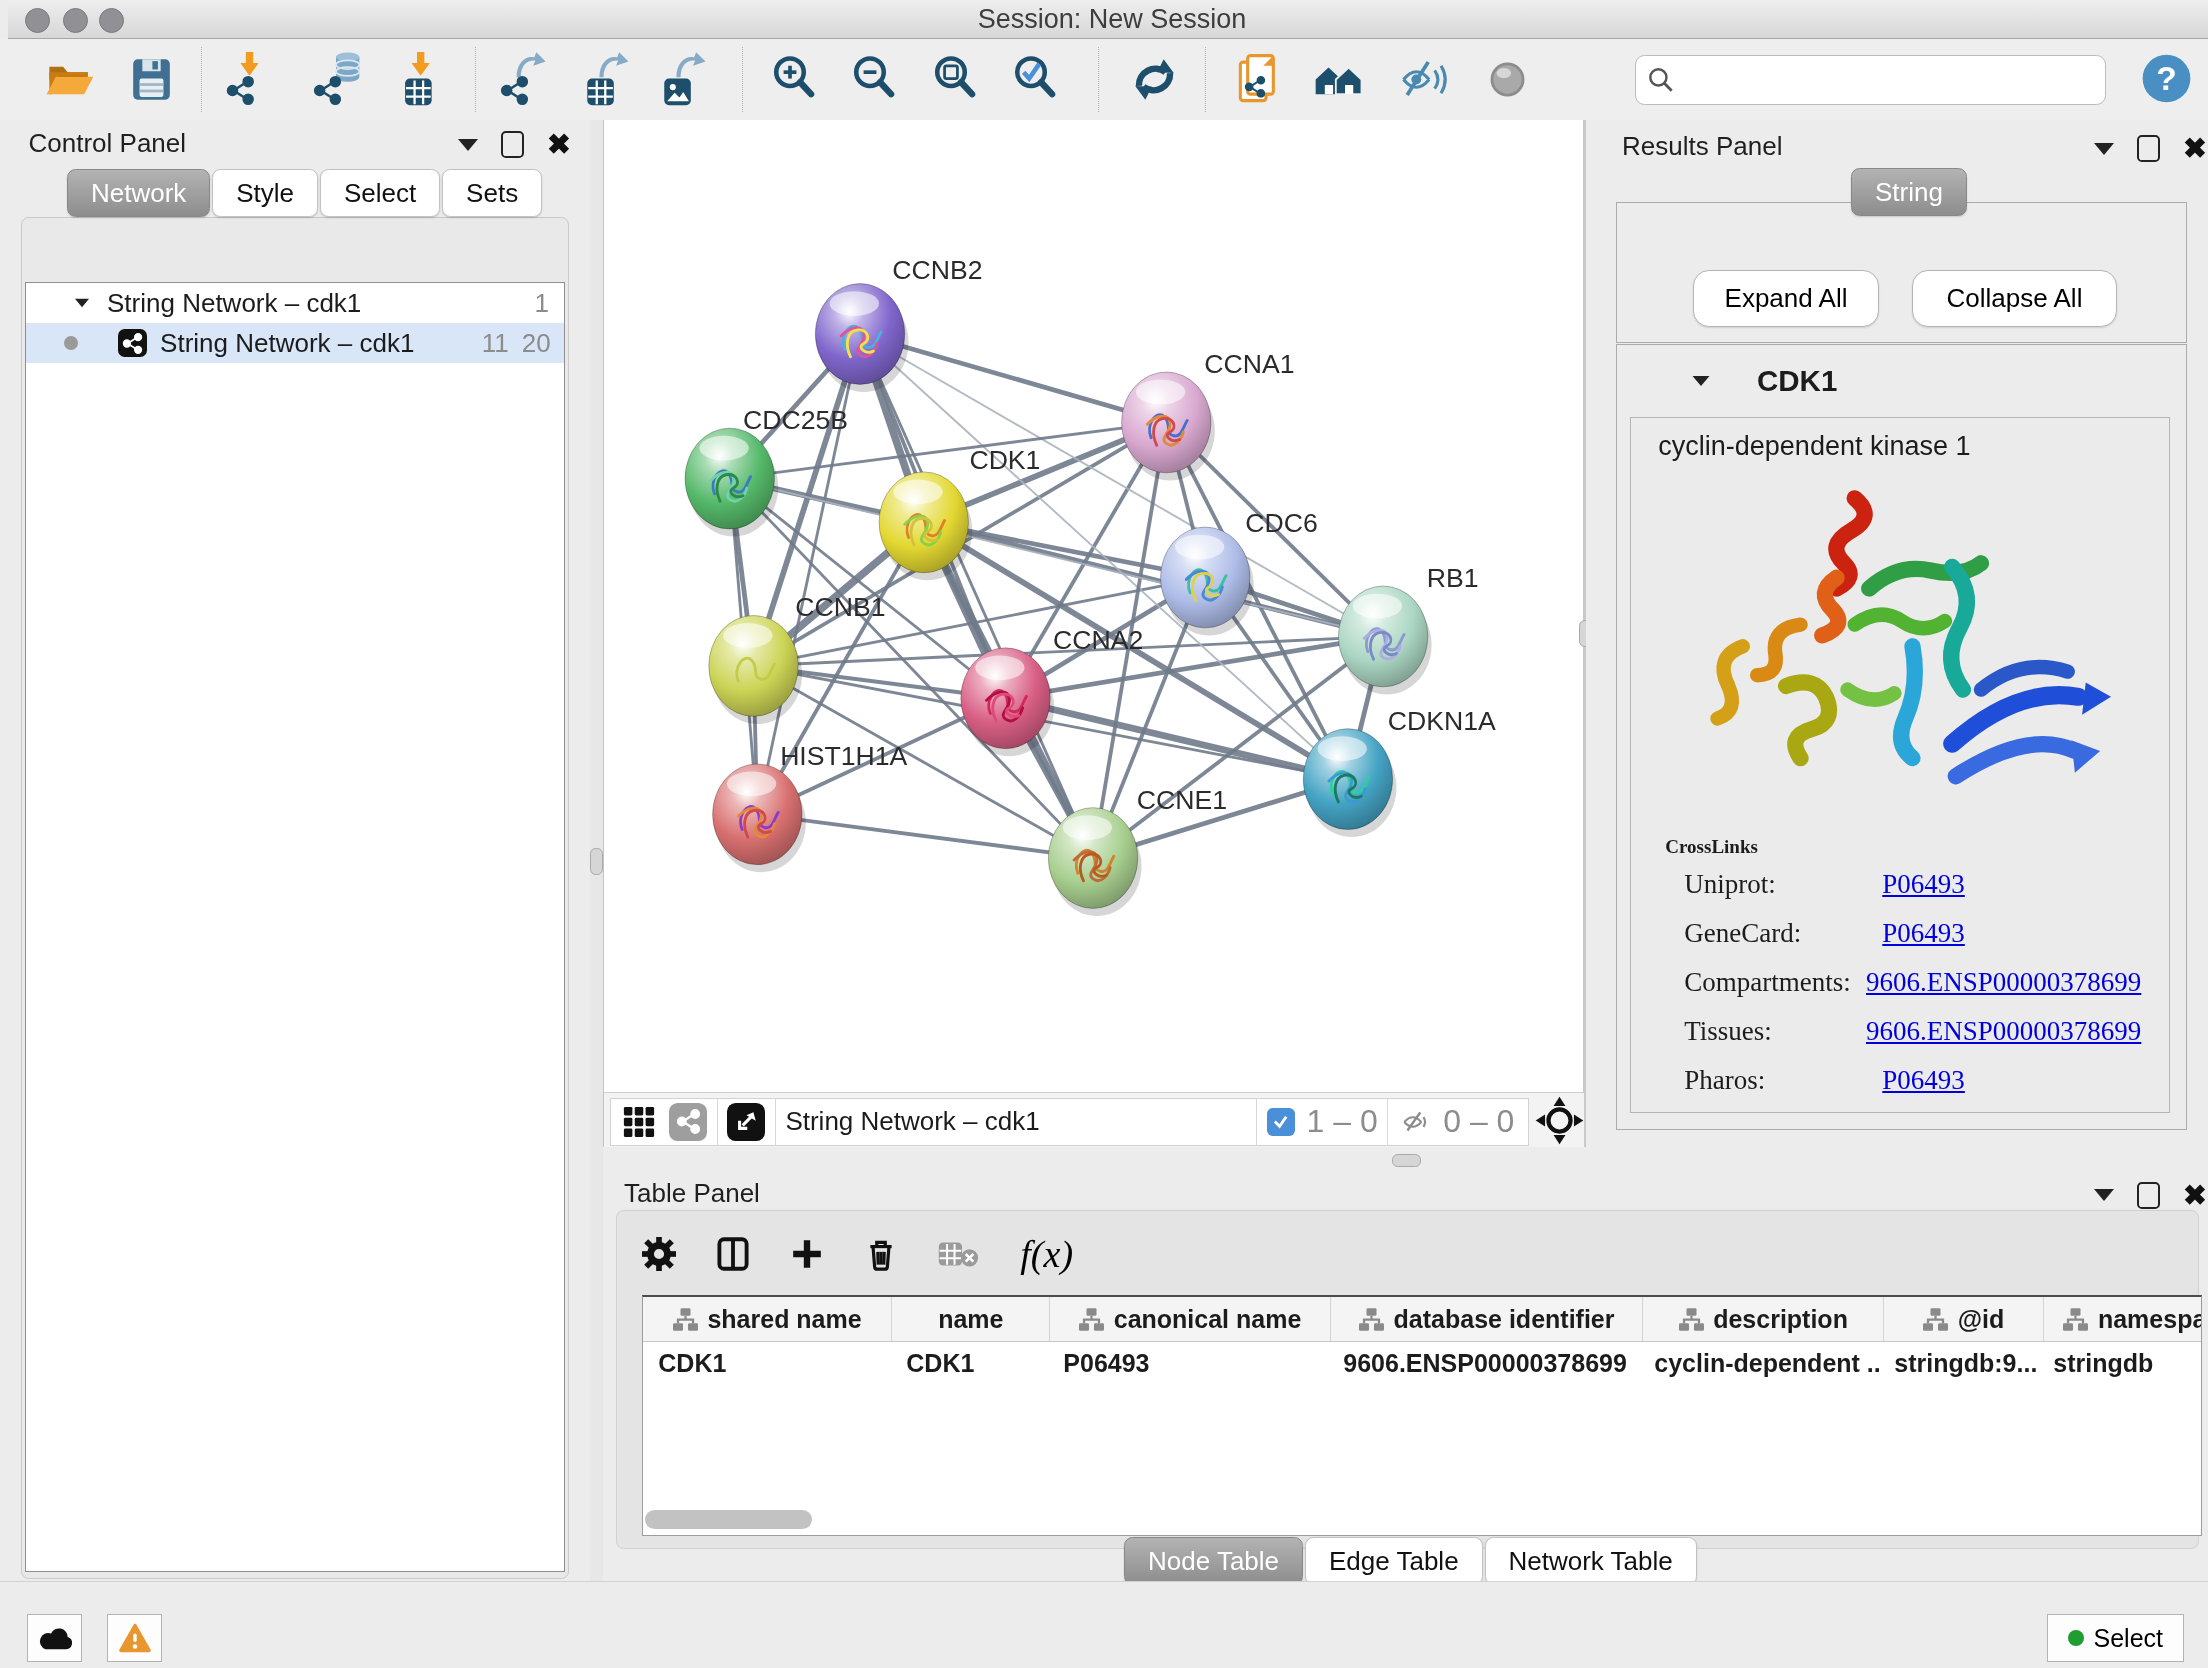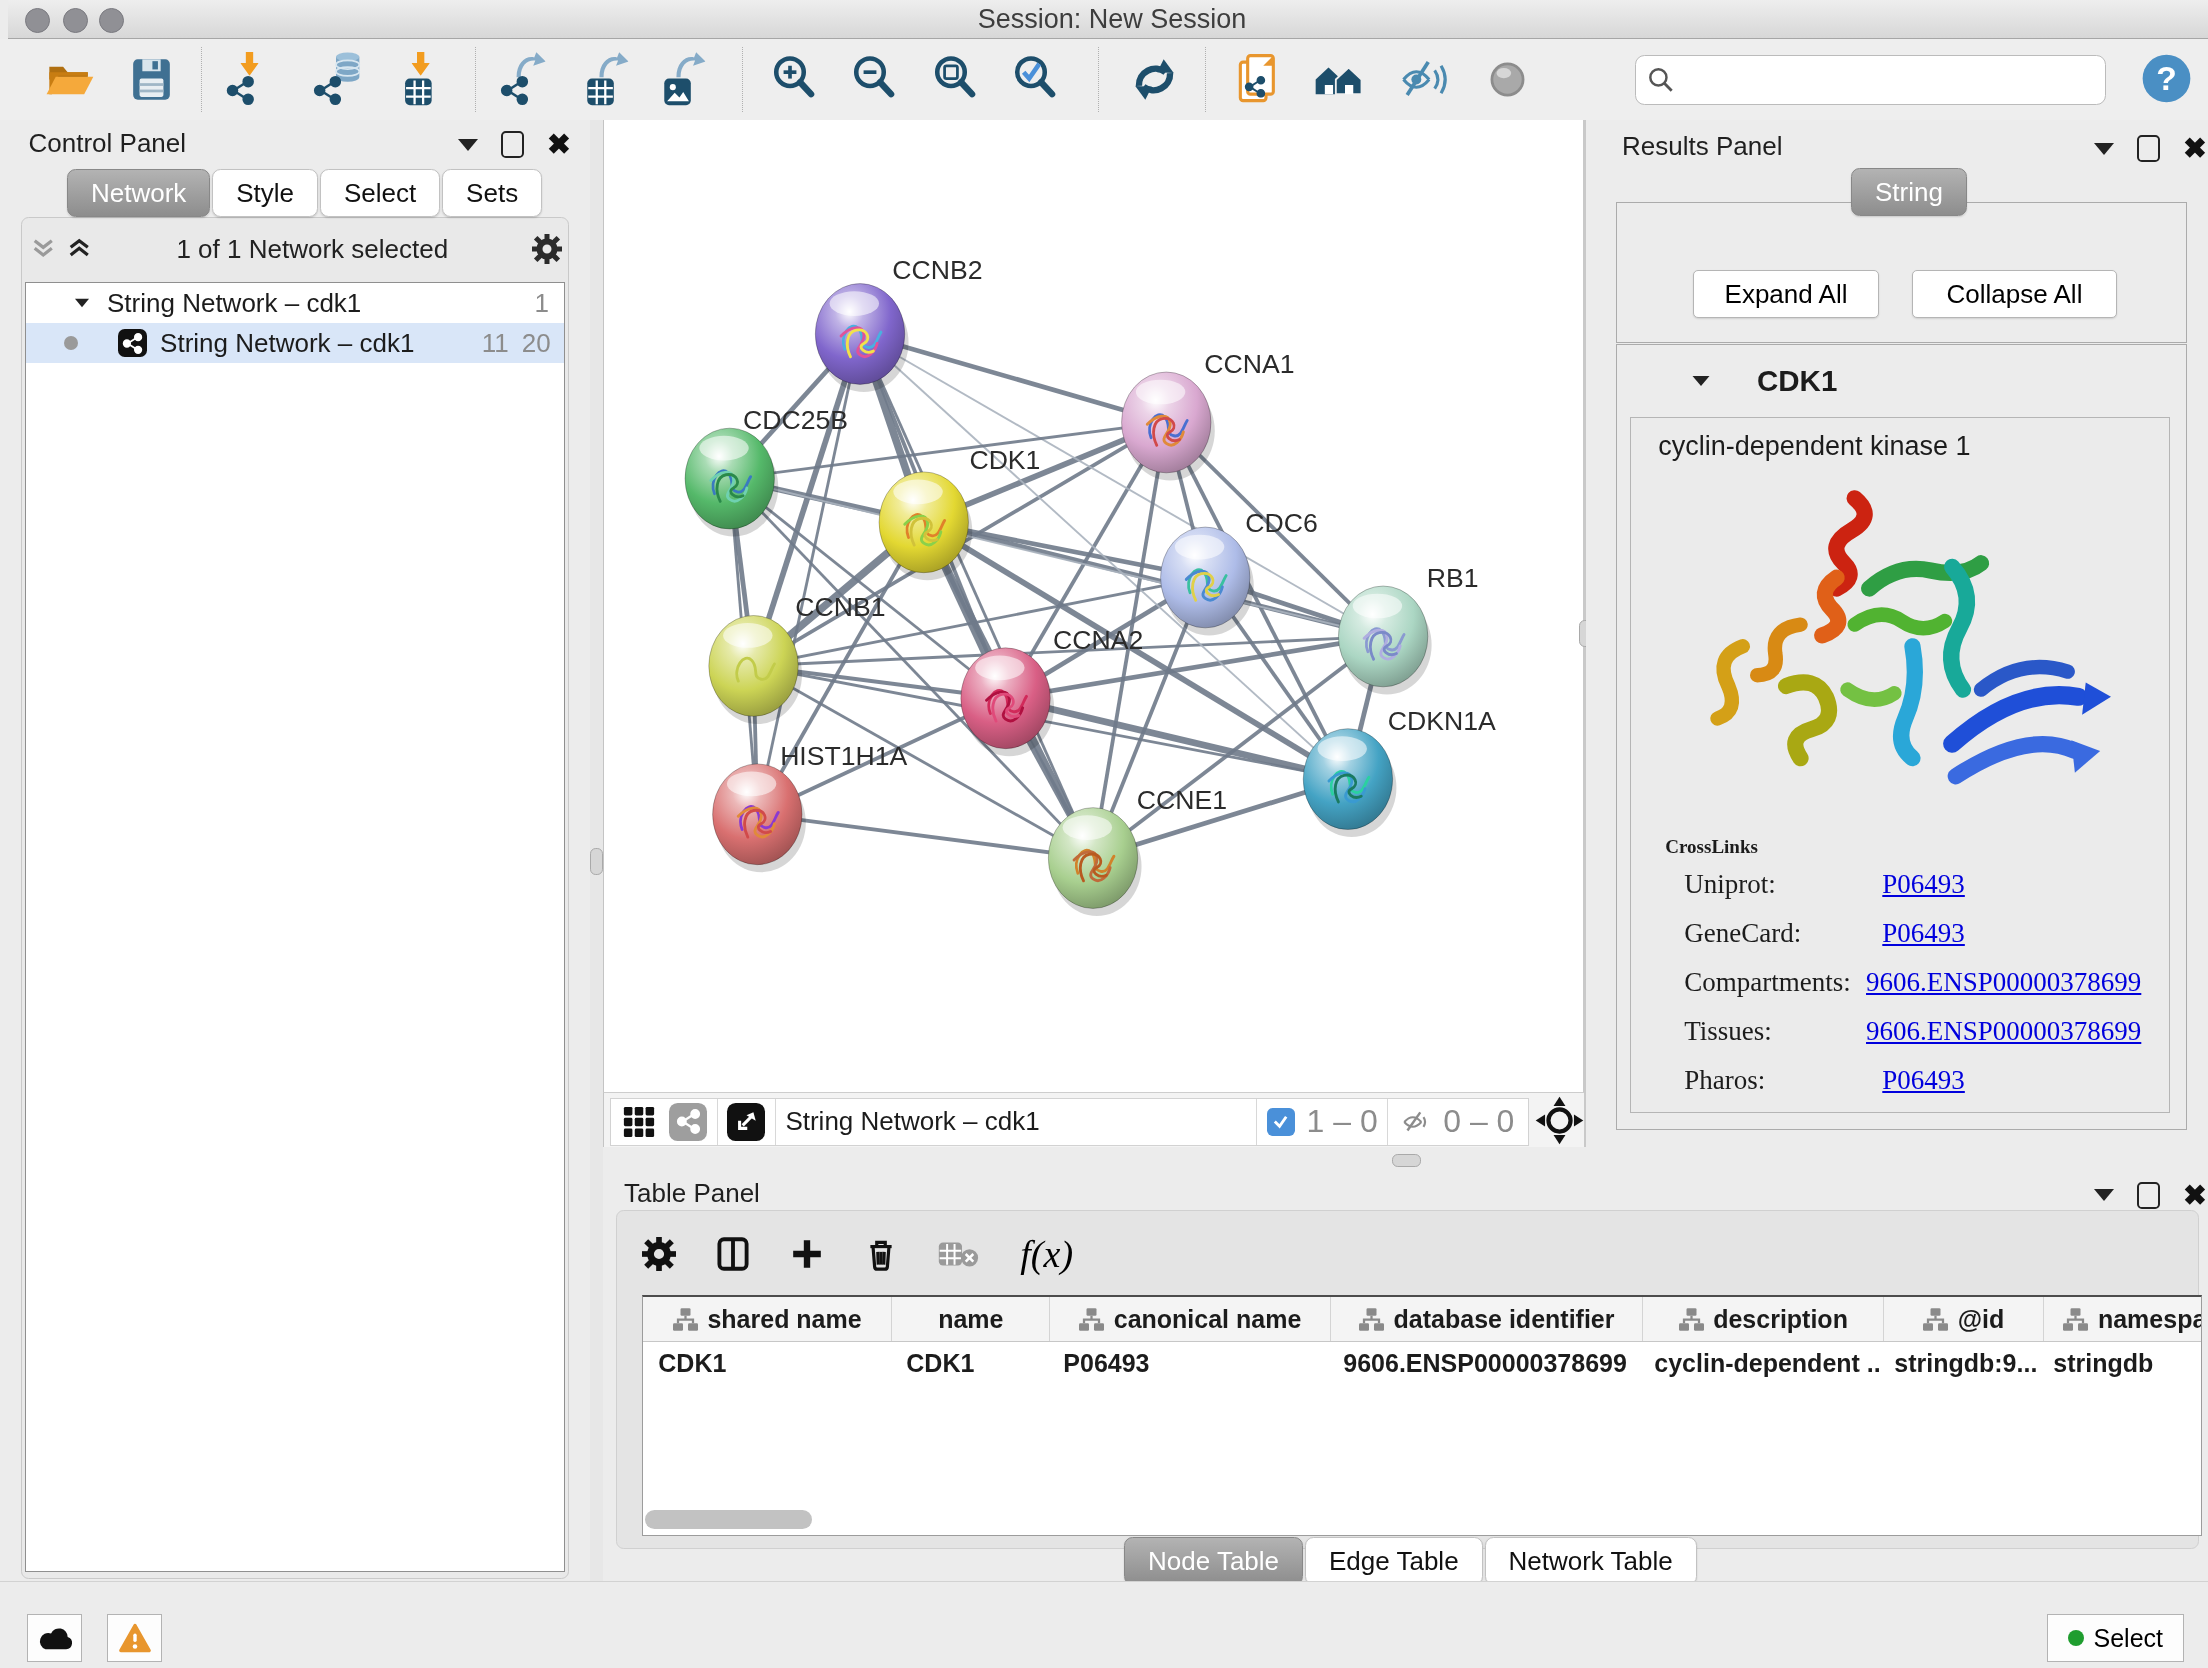--- a/index.html
+++ b/index.html
@@ -60,21 +60,21 @@
   
   #vdiv-left{left:590px;top:120px;width:13.3px;height:1461px;background:#e7e7e7;}
   #vdiv-right{left:1583px;top:120px;width:3.8px;height:1027px;background:#c9c9c9;}
   .pill-v{position:absolute;width:11.4px;height:25px;border-radius:5.7px;background:#d6d6d6;border:1px solid #a9a9a9;}
   .pill-h{position:absolute;width:27px;height:11.4px;border-radius:5.7px;background:#d6d6d6;border:1px solid #a9a9a9;}
   #hsplit{left:603px;top:1147px;width:1605px;height:25px;background:#ececec;}
   
   #rpanel{left:1586px;top:120px;width:622px;height:1027px;background:#ececec;}
   #rtab{position:absolute;left:265px;top:48px;z-index:3;}
   #rbox1{position:absolute;left:30px;top:82px;width:569px;height:139px;border:1.9px solid #ababab;background:#ececec;}
-  .rbtn{position:absolute;top:67px;height:48px;background:#fff;border:1px solid #b5b5b5;border-radius:5px;
+  .rbtn{position:absolute;top:67px;height:57px;background:#fff;border:1px solid #b5b5b5;border-radius:16px;
     font-size:26px;font-family:"Liberation Sans",sans-serif;box-shadow:0 1px 1.9px rgba(0,0,0,.12);}
   #rbox2{position:absolute;left:30px;top:224px;width:569px;height:784px;border:1.9px solid #ababab;background:#ececec;}
   #rbox2 .hdr{position:absolute;left:0;top:0;width:100%;height:72px;display:flex;align-items:center;}
   #rbox2 .gene{font-size:29.5px;font-weight:bold;}
   #rinner{position:absolute;left:13.3px;top:72px;width:538px;height:694px;border:1.9px solid #b5b5b5;background:#ebebeb;overflow:hidden;}
   #rdesc{position:absolute;left:27px;top:13.3px;font-size:27px;}
   #protein{position:absolute;left:48px;top:55px;}
   #xlinks{position:absolute;left:34px;top:418px;width:476px;font-family:"Liberation Serif",serif;}
   #xlinks .xt{font-size:19px;font-weight:bold;margin-bottom:11.4px;}
   .xrow{display:flex;font-size:27px;margin-bottom:18px;}
@@ -339,38 +339,20 @@
 
   <div id="cpanel" class="abs">
     <span class="ptitle abs" style="left:28.5px;top:7.6px">Control Panel</span>
     <div class="wbtns" style="left:458px;top:11.4px">
       <span class="tri-down"></span>
       <span class="sqbtn"></span>
       <span class="xbtn">✖</span>
     </div>
     <div id="cp-box"></div>
     <div id="cp-tabs"><span class="tab active">Network</span><span class="tab">Style</span><span class="tab">Select</span><span class="tab">Sets</span></div>
-    <div id="cp-subbar">
-      <svg width="28.5" height="28.5" viewBox="0 0 30 30">
-          <g fill="none" stroke="#9a9a9a" stroke-width="3.4">
-            <polyline points="6,6 15,13 24,6"></polyline>
-            <polyline points="6,14 15,21 24,14"></polyline>
-          </g>
-        </svg>
-      <svg width="28.5" height="28.5" viewBox="0 0 30 30" style="margin-left:7.6px">
-          <g fill="none" stroke="#222" stroke-width="3.4">
-            <polyline points="6,13 15,6 24,13"></polyline>
-            <polyline points="6,21 15,14 24,21"></polyline>
-          </g>
-        </svg>
-      <span id="cp-status">1 of 1 Network selected</span>
-      <svg width="30" height="30" viewBox="0 0 30 30" style="color:#2b2b2b">
-          <use href="#gear"></use>
-        </svg>
-    </div>
     <div id="cp-list">
       <div class="trow" style="padding-left:46px">
         <span class="tri-down" style="transform:scale(.7);margin-right:15px"></span>
         <span>String Network – cdk1</span>
         <span class="cnt" style="margin-left:auto;margin-right:15px">1</span>
       </div>
       <div class="trow sel" style="padding-left:38px">
         <span style="width:14.3px;height:14.3px;border-radius:50%;background:#9a9a9a;display:inline-block;margin-right:40px"></span>
         <span class="sharechip">
           <svg width="21" height="21" viewBox="0 0 30 30" style="color:#fff">

